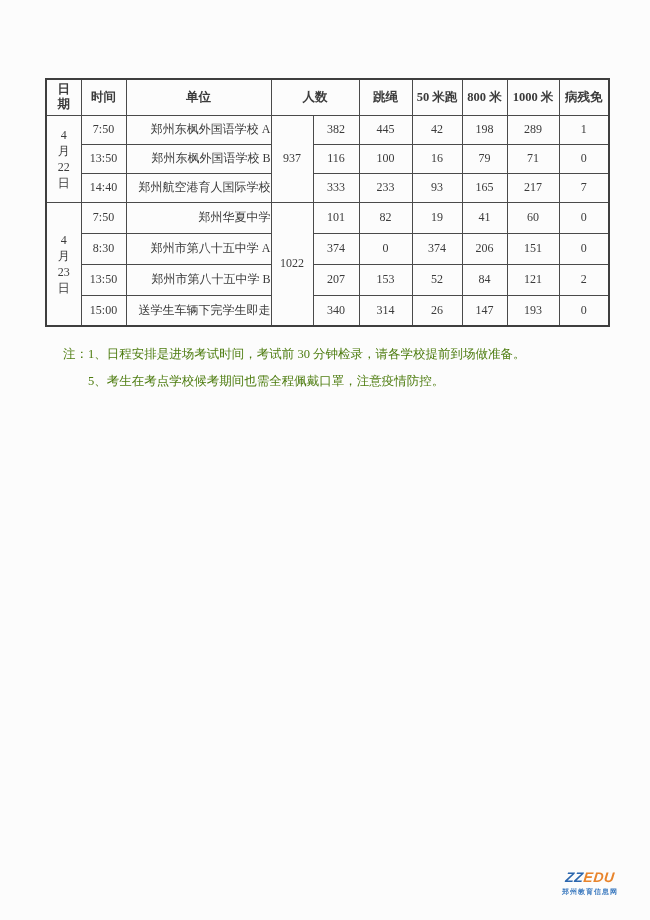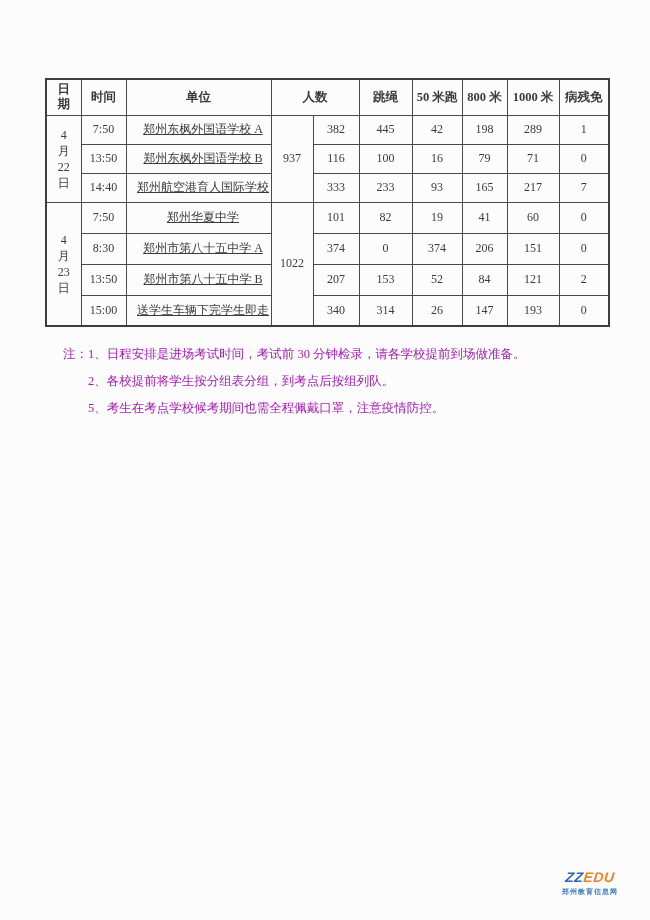--- a/index.html
+++ b/index.html
@@ -26,27 +26,27 @@
     font-size: 12px;
     text-align: center;
     vertical-align: middle;
     padding: 0;
     color: #3b3b3b;
   }
   .schedule th { font-weight: bold; font-size: 12.5px; }
   .hrow  { height: 36px; }
   .r-g1  { height: 29px; }
   .r-g2  { height: 31px; }
-  td.unit-cell { text-align: center; padding-left: 9px; text-decoration: underline; }
+  td.unit-cell { text-align: right; padding-left: 9px; }
   th .stack span { display:block; line-height: 15px; }
   td.date-cell span { display:block; line-height: 16px; }
 
   .notes {
     position: absolute; left: 63px; top: 347px;
-    font-size: 12.5px; color: #a21caf;
+    font-size: 12.5px; color: #4d7c0f;
     width: 540px;
   }
   .note-line { line-height: 15px; margin-bottom: 12px; white-space: nowrap; }
   .note-line.indent { margin-left: 25px; }
   .note-prefix { display: inline; }
 
   .logo {
     position: absolute; left: 557px; top: 870px; width: 66px;
     text-align: center;
     font-family: "Liberation Sans", "DejaVu Sans", sans-serif;
@@ -177,21 +177,20 @@
       <td>193</td>
       <td>0</td>
     </tr>
   </tbody>
 </table>
 
 <div class="notes">
   <div class="note-line">
     <span class="note-prefix">注：</span><span>1、日程安排是进场考试时间，考试前 30 分钟检录，请各学校提前到场做准备。</span>
   </div>
-  <div class="note-line indent">2、各校提前将学生按分组表分组，到考点后按组列队。</div>
   <div class="note-line indent">5、考生在考点学校候考期间也需全程佩戴口罩，注意疫情防控。</div>
 </div>
 
 <div class="logo">
   <div class="logo-text">
     <span class="logo-zz">ZZ</span><span class="logo-edu">EDU</span>
   </div>
   <div class="logo-tagline">郑州教育信息网</div>
 </div>
 

